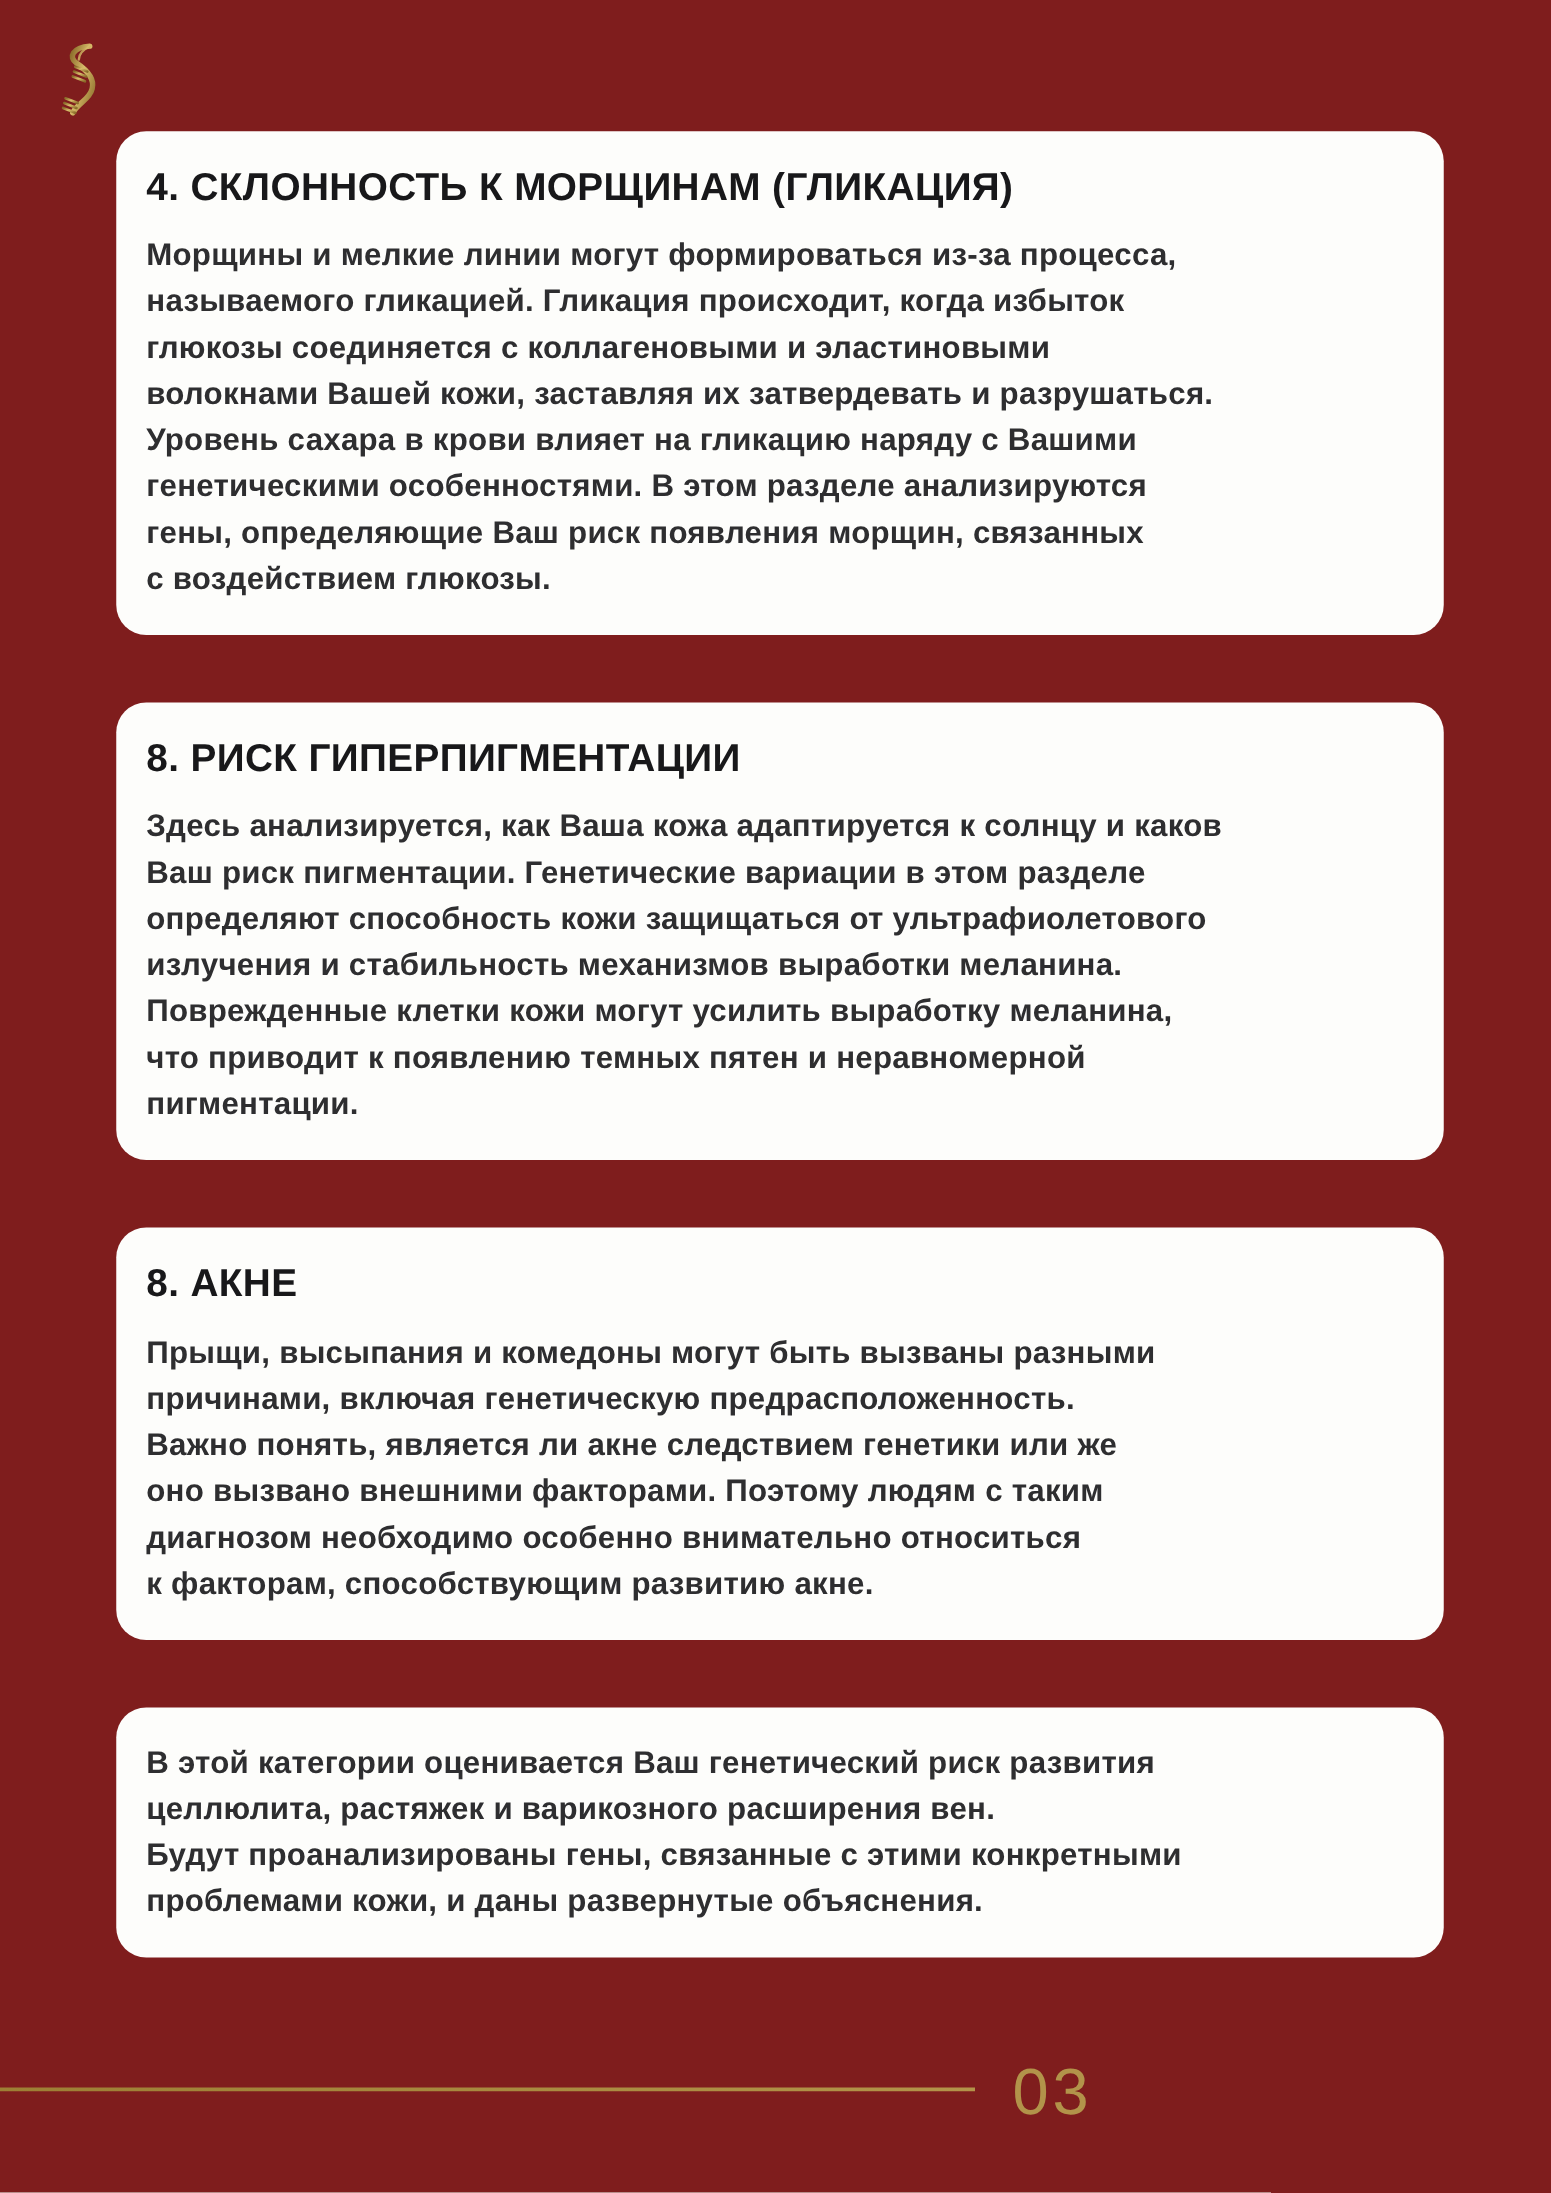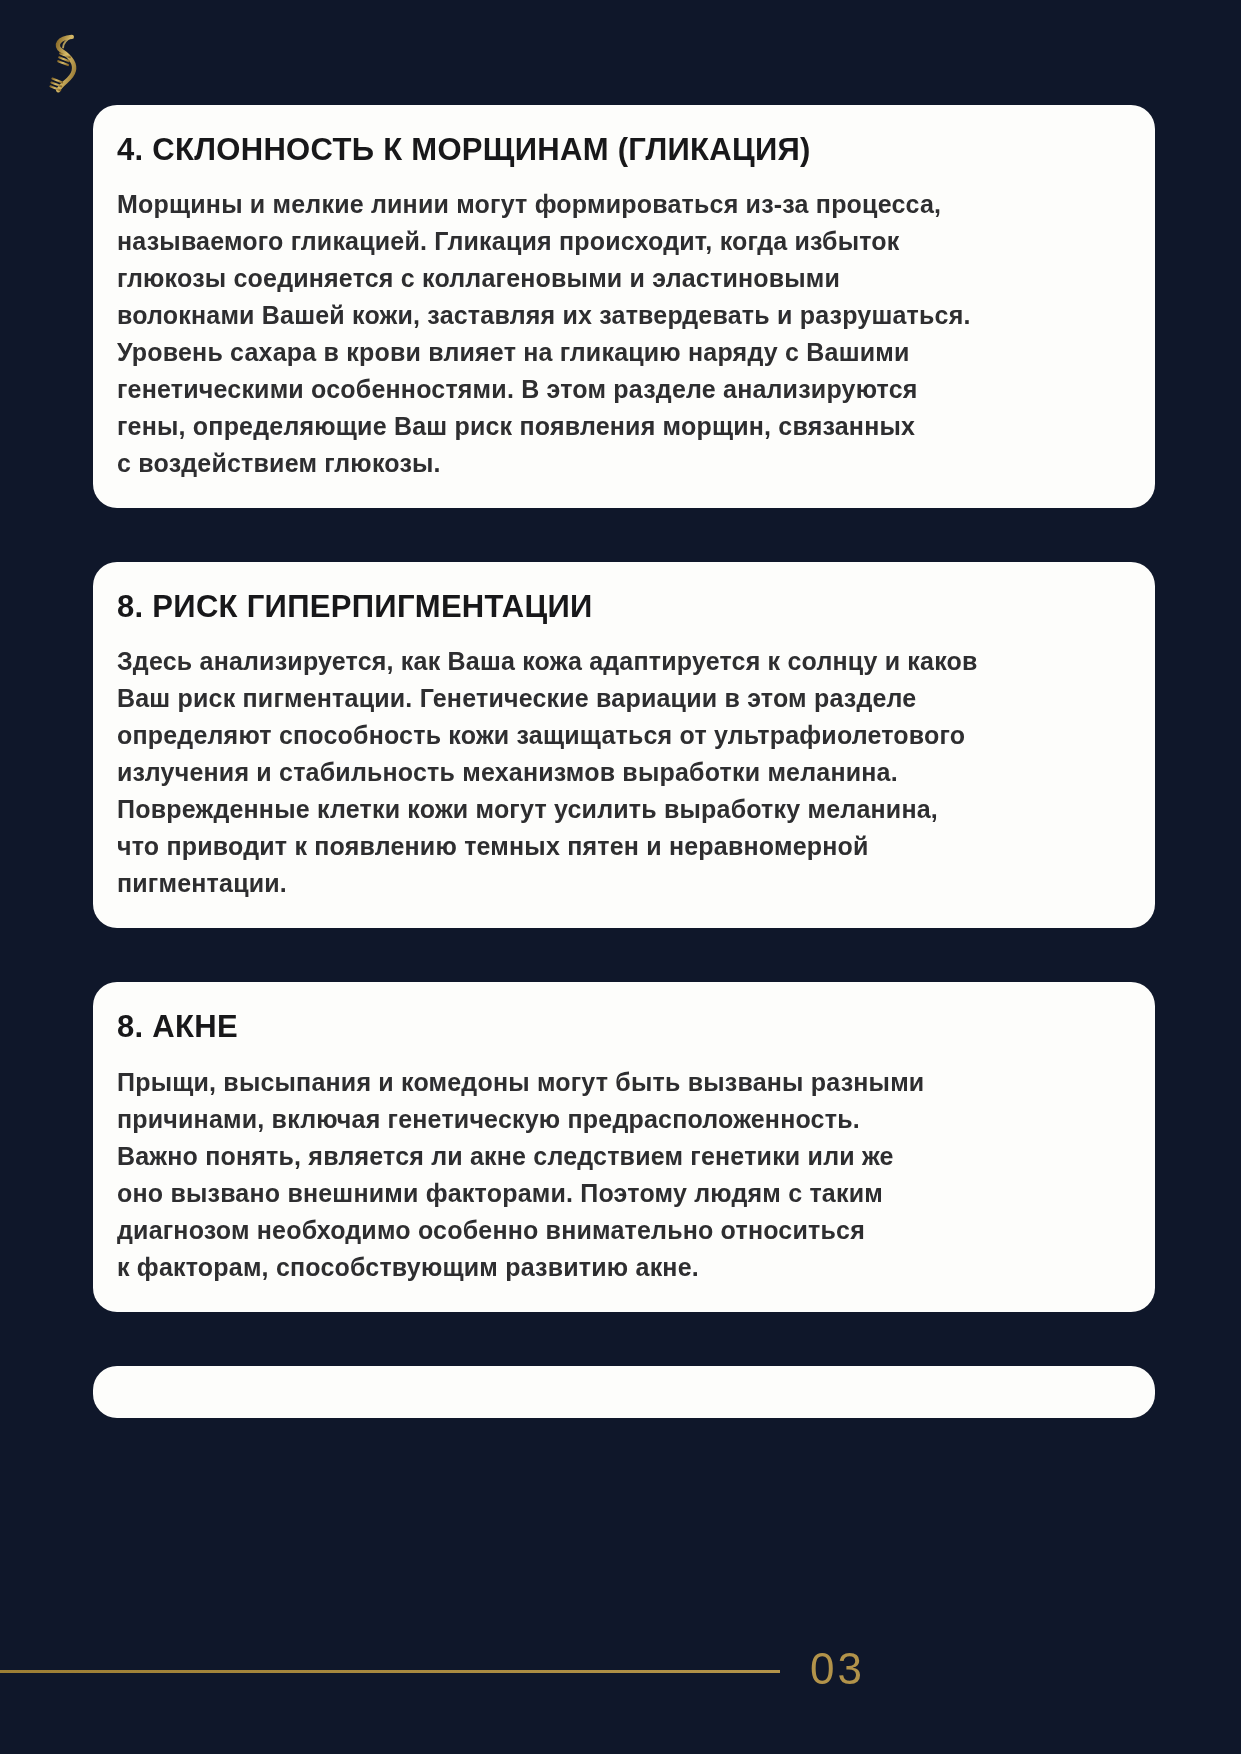--- a/index.html
+++ b/index.html
@@ -4,21 +4,21 @@
 <style>
   * { margin: 0; padding: 0; box-sizing: border-box; }
   html, body { background: #e8e7e1; }
   body { font-family: "Liberation Sans", sans-serif; }
 
   .page {
     position: relative;
     width: 1241px;
     height: 1754px;
     margin: 0 auto;
-    background: #0f172a;
+    background: #7f1d1d;
     overflow: hidden;
   }
 
   .logo {
     position: absolute;
     left: 48px;
     top: 34px;
     width: 36px;
     height: 64px;
   }
@@ -61,21 +61,21 @@
     top: 1670px;
     width: 780px;
     height: 3px;
     background: linear-gradient(90deg, #9d7f35, #b3944a);
   }
 
   .page-number {
     position: absolute;
     left: 810px;
     top: 1644px;
-    font-size: 44px;
+    font-size: 52px;
     font-weight: 300;
     letter-spacing: 3px;
     color: #b2934a;
     font-family: "Liberation Sans", sans-serif;
   }
 </style>
 </head>
 <body>
 
 <div class="page">
@@ -133,20 +133,24 @@
       <h2 class="card-title">8. АКНЕ</h2>
       <p class="card-body">Прыщи, высыпания и комедоны могут быть вызваны разными
 причинами, включая генетическую предрасположенность.
 Важно понять, является ли акне следствием генетики или же
 оно вызвано внешними факторами. Поэтому людям с таким
 диагнозом необходимо особенно внимательно относиться
 к факторам, способствующим развитию акне.</p>
     </section>
 
     <section class="card">
+      <p class="card-body">В этой категории оценивается Ваш генетический риск развития
+целлюлита, растяжек и варикозного расширения вен.
+Будут проанализированы гены, связанные с этими конкретными
+проблемами кожи, и даны развернутые объяснения.</p>
     </section>
 
   </main>
 
   <div class="footer-line"></div>
   <div class="page-number">03</div>
 
 </div>
 
 </body></html>

